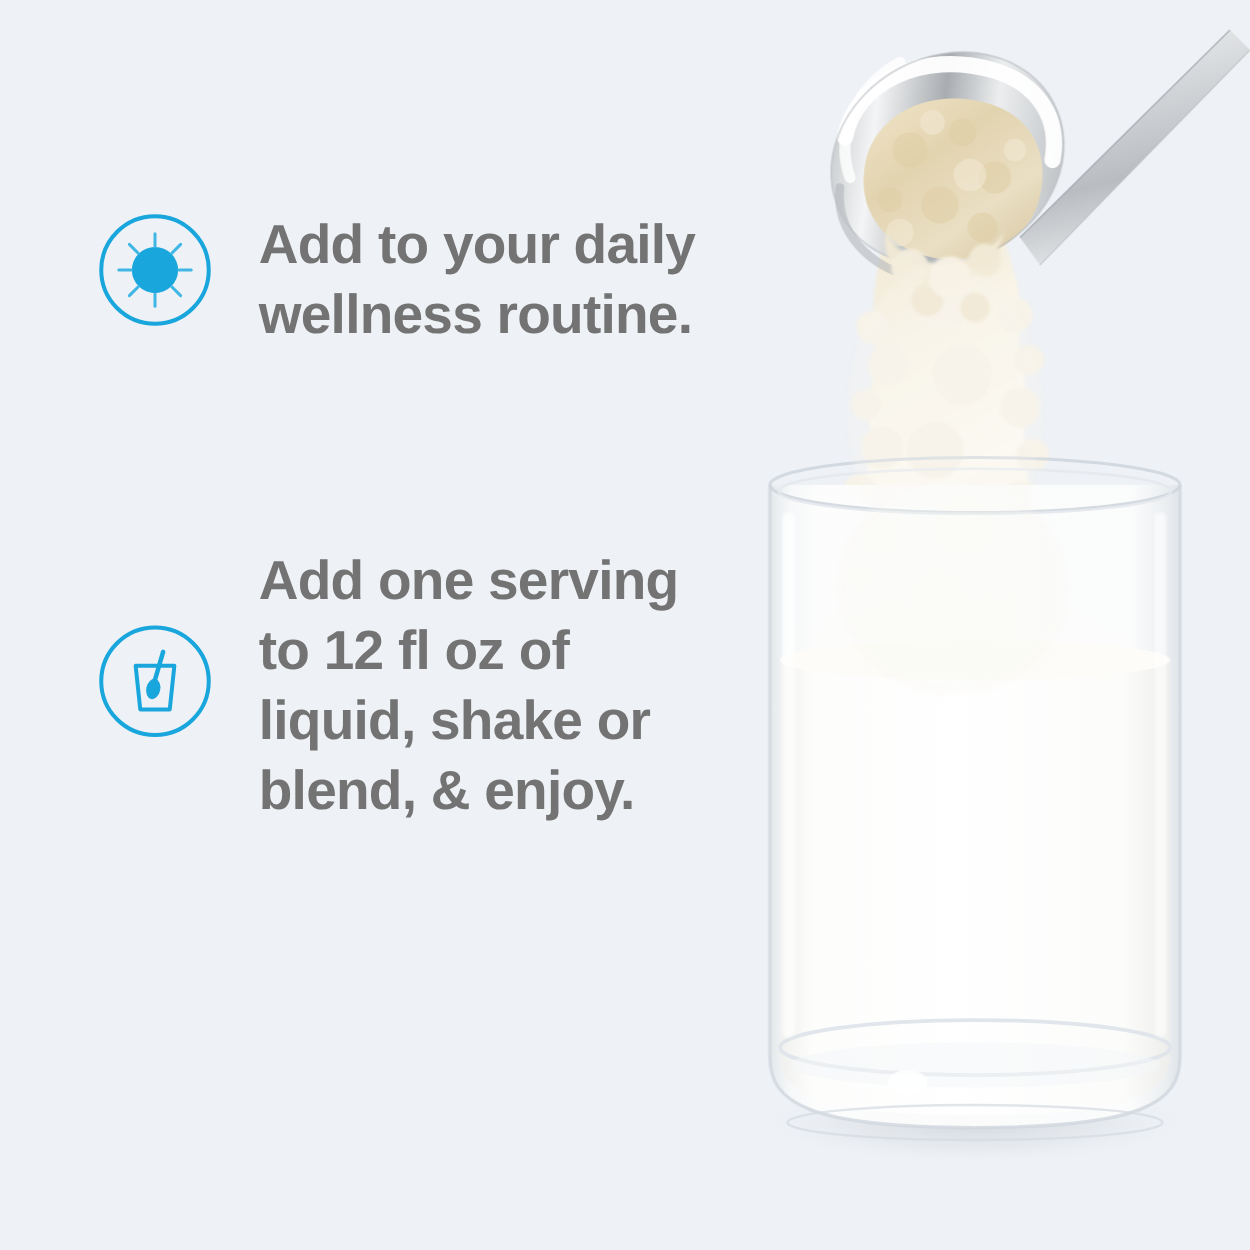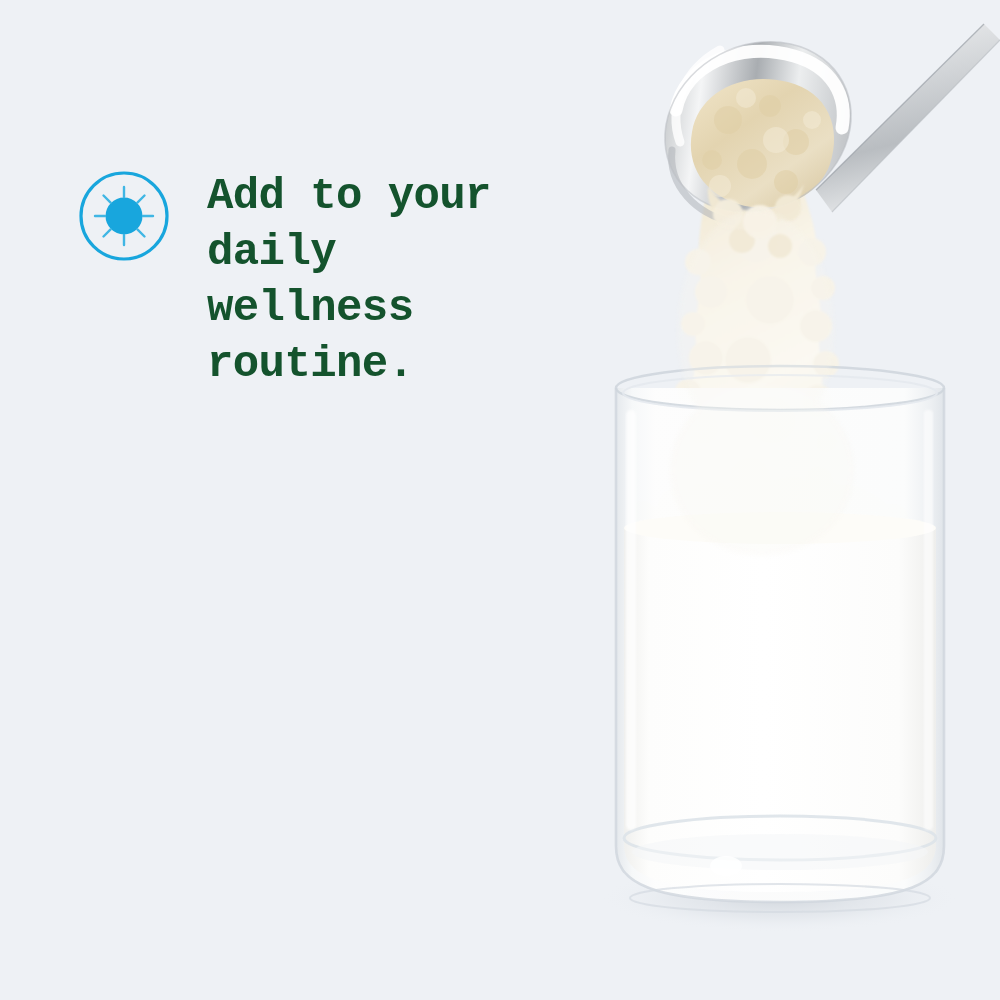--- a/index.html
+++ b/index.html
@@ -46,22 +46,22 @@
     width: 92px;
     height: 92px;
   }
   .step-1 .step-icon { margin-top: 2px; }
   .step-2 .step-icon { margin-top: 62px; }
 
   .step-icon svg { display: block; }
 
   .step-text {
     margin-left: 37px;
-    color: #14532d;
-    font-family: Liberation Mono, monospace;
+    color: #737373;
+    font-family: Liberation Sans, sans-serif;
     font-weight: bold;
     font-size: 44px;
     line-height: 56px;
     letter-spacing: -0.6px;
     white-space: pre-line;
     -webkit-font-smoothing: antialiased;
   }
 
   
   .photo {
@@ -95,20 +95,37 @@
             <line x1="59.4" y1="59.4" x2="66.5" y2="66.5"></line>
             <line x1="66.5" y1="25.5" x2="59.4" y2="32.6"></line>
             <line x1="32.6" y1="59.4" x2="25.5" y2="66.5"></line>
           </g>
         </svg>
       </div>
       <div class="step-text">Add to your daily
 wellness routine.</div>
     </div>
 
+    <div class="step step-2">
+      <div class="step-icon">
+        <svg width="92" height="92" viewBox="0 0 92 92">
+          <circle cx="46" cy="46" r="43" fill="none" stroke="#18a6dd" stroke-width="3.2"></circle>
+
+          <path d="M30.5 33.5 L61.5 33.5 L57.8 68.5 L34.2 68.5 Z" fill="none" stroke="#18a6dd" stroke-width="3.2" stroke-linejoin="round"></path>
+
+          <line x1="52.5" y1="22.5" x2="45.8" y2="45.5" stroke="#18a6dd" stroke-width="3.6" stroke-linecap="round"></line>
+
+          <ellipse cx="44.6" cy="52.2" rx="5.6" ry="8.2" transform="rotate(12 44.6 52.2)" fill="#18a6dd"></ellipse>
+        </svg>
+      </div>
+      <div class="step-text">Add one serving
+to 12 fl oz of
+liquid, shake or
+blend, &amp; enjoy.</div>
+    </div>
 
   </div>
 
   <div class="photo">
     <svg width="420" height="1000" viewBox="0 0 420 1000">
       <defs>
 
         <linearGradient id="metalBowl" x1="0" y1="0" x2="1" y2="0.6">
           <stop offset="0%" stop-color="#ffffff"></stop>
           <stop offset="14%" stop-color="#c9ccce"></stop>

